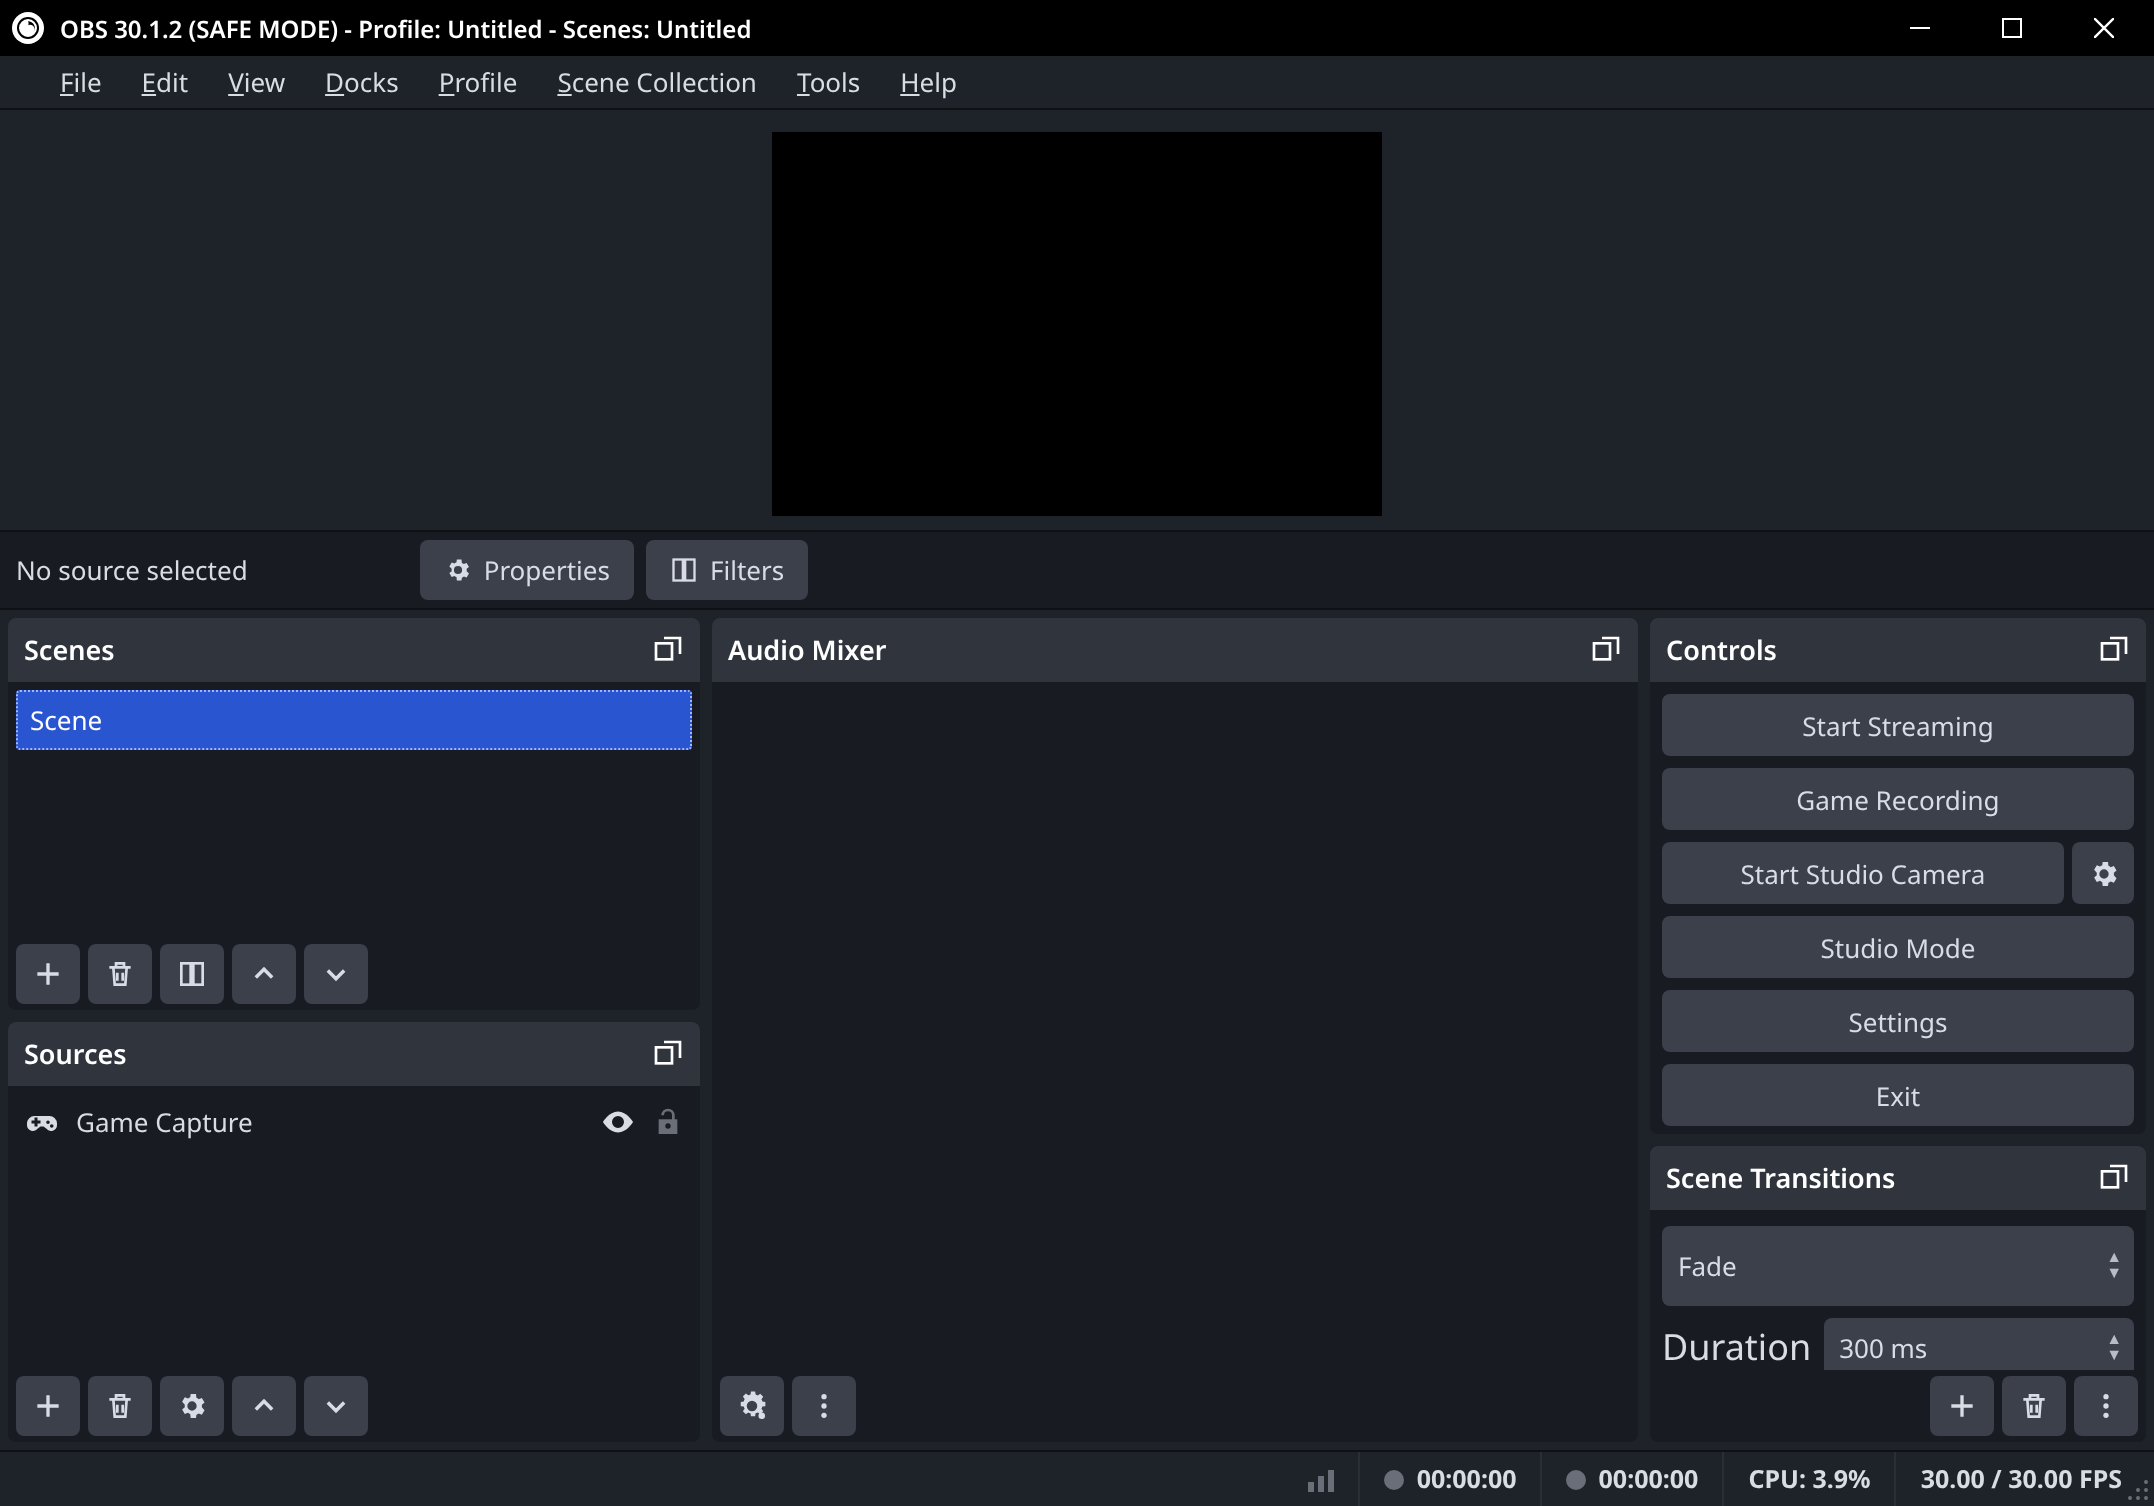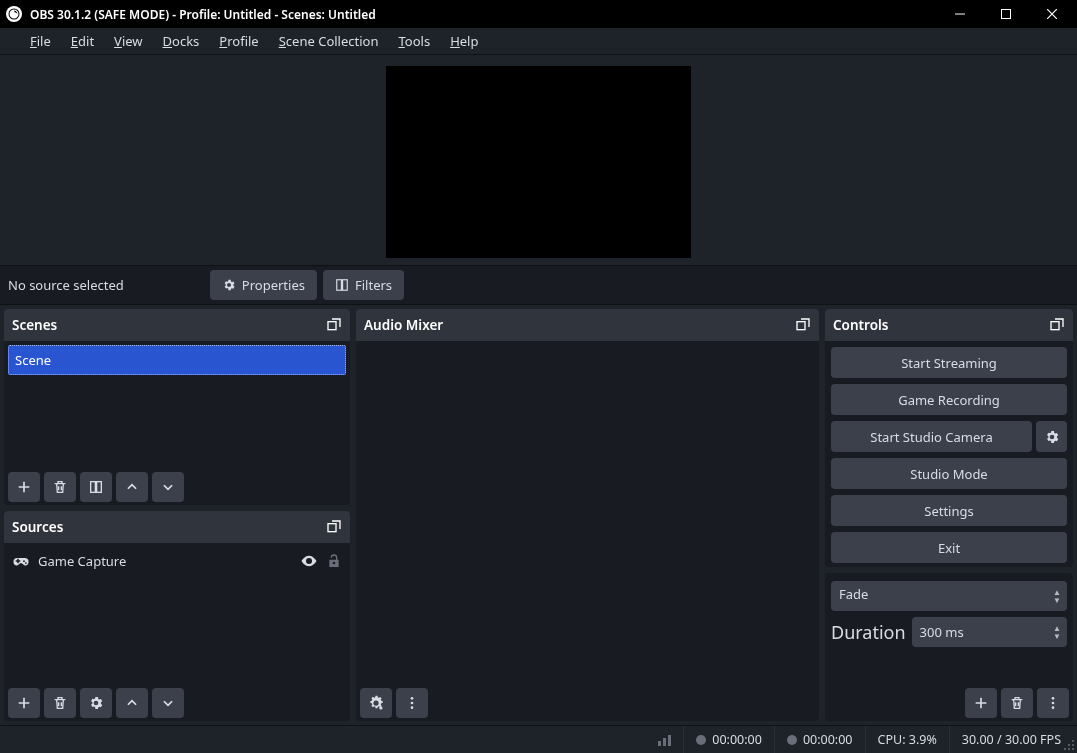--- a/index.html
+++ b/index.html
@@ -206,23 +206,23 @@
     color: var(--text);
   }
   .ctrl-row { display: flex; gap: 4px; margin-bottom: 6px; }
   .ctrl-row .ctrl-btn { flex: 1; margin-bottom: 0; }
   .ctrl-row .icon-btn { height: 31px; width: 31px; }
 
   
   .trans-select {
     background: var(--bg-button);
     border-radius: 4px;
-    height: 30px;
-    display: flex;
-    align-items: flex-start;
+    height: 40px;
+    display: flex;
+    align-items: center;
     padding: 4px 8px;
     margin: 4px 0 6px 0;
     position: relative;
   }
   .trans-select .updown {
     position: absolute; right: 6px; top: 0; bottom: 0;
     display: flex; flex-direction: column; justify-content: center;
     font-size: 8px; line-height: 8px; color: var(--text-dim);
   }
   .dur-row { display: flex; align-items: center; gap: 6px; }
@@ -257,20 +257,21 @@
   .statusbar .spacer { flex: 1; }
   .status-cell {
     padding: 0 12px;
     height: 100%;
     display: flex;
     align-items: center;
     gap: 6px;
     border-left: 1px solid #2a2e36;
     font-size: 12.5px;
     color: var(--text);
+    font-weight: bold;
   }
   .status-cell.first { border-left: none; }
   .rec-dot {
     width: 10px; height: 10px; border-radius: 50%;
     background: #6a6e78;
     display: inline-block;
   }
   .bars {
     display: inline-flex; gap: 2px; align-items: flex-end; height: 12px;
   }
@@ -518,20 +519,30 @@
               </svg>
           </span>
         </div>
         <div class="ctrl-btn">Studio Mode</div>
         <div class="ctrl-btn">Settings</div>
         <div class="ctrl-btn" style="margin-bottom:2px;">Exit</div>
       </div>
     </div>
 
     <div class="panel" style="flex:1;">
+      <div class="panel-header">
+        <span>Scene Transitions</span>
+        <span class="spacer"></span>
+        <span>
+          <svg width="16" height="16" viewBox="0 0 24 24" fill="none" stroke="currentColor" stroke-width="2">
+              <rect x="3" y="7" width="12" height="12"></rect>
+              <path d="M9 3h12v12"></path>
+            </svg>
+        </span>
+      </div>
       <div class="panel-body" style="padding:4px 6px;">
         <div class="trans-select">
           <span>Fade</span>
           <span class="updown">▲<br>▼</span>
         </div>
         <div class="dur-row">
           <span class="label">Duration</span>
           <div class="dur-input">
             <span>300 ms</span>
             <span class="updown">▲<br>▼</span>

